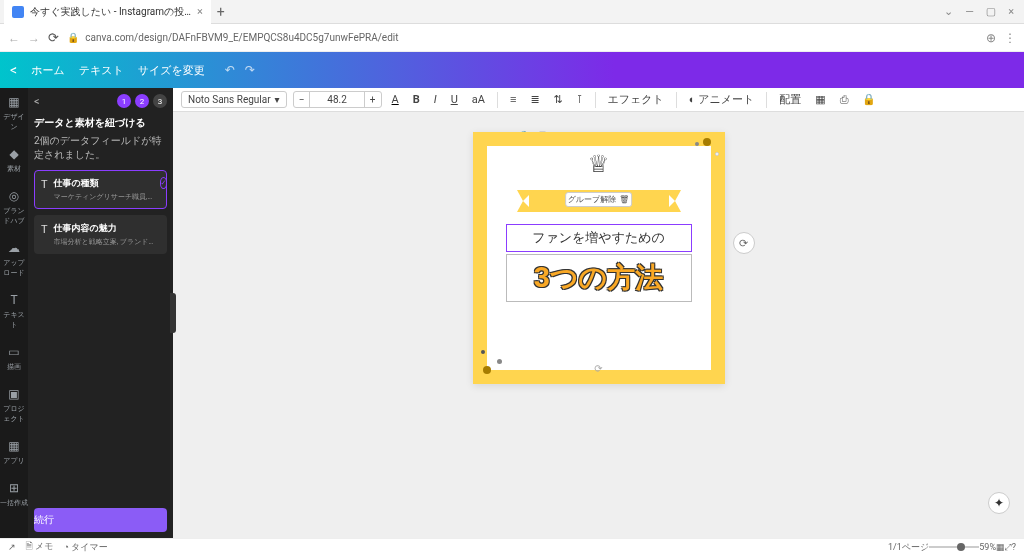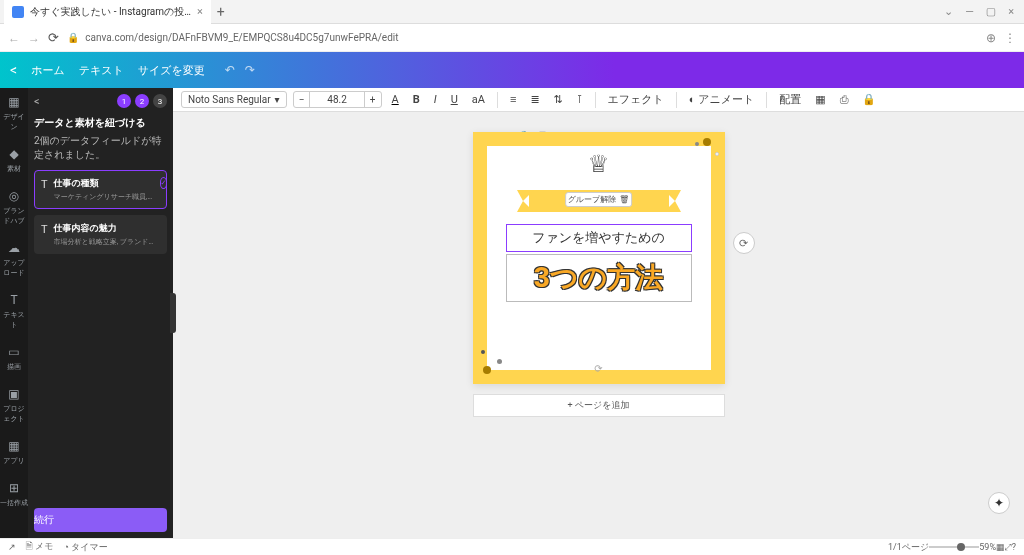--- a/index.html
+++ b/index.html
@@ -246,21 +246,20 @@
             </div>
           <div class="label-group">
               <span>グループ解除</span>
               <span>🗑</span>
             </div>
           <div class="sel-text">ファンを増やすための</div>
           <div class="big-text">3つの方法</div>
           <div class="sync">⟳</div>
           <div class="float-btn">⟳</div>
         </div>
-        <div class="add-page">+ ページを追加</div>
       </div>
     </div>
     <div class="help-bubble">✦</div>
   </div>
 </div>
 
 <div class="bottombar">
   <span>↗</span>
   <span>🗎 <span>メモ</span></span>
   <span>◔ <span>タイマー</span></span>

